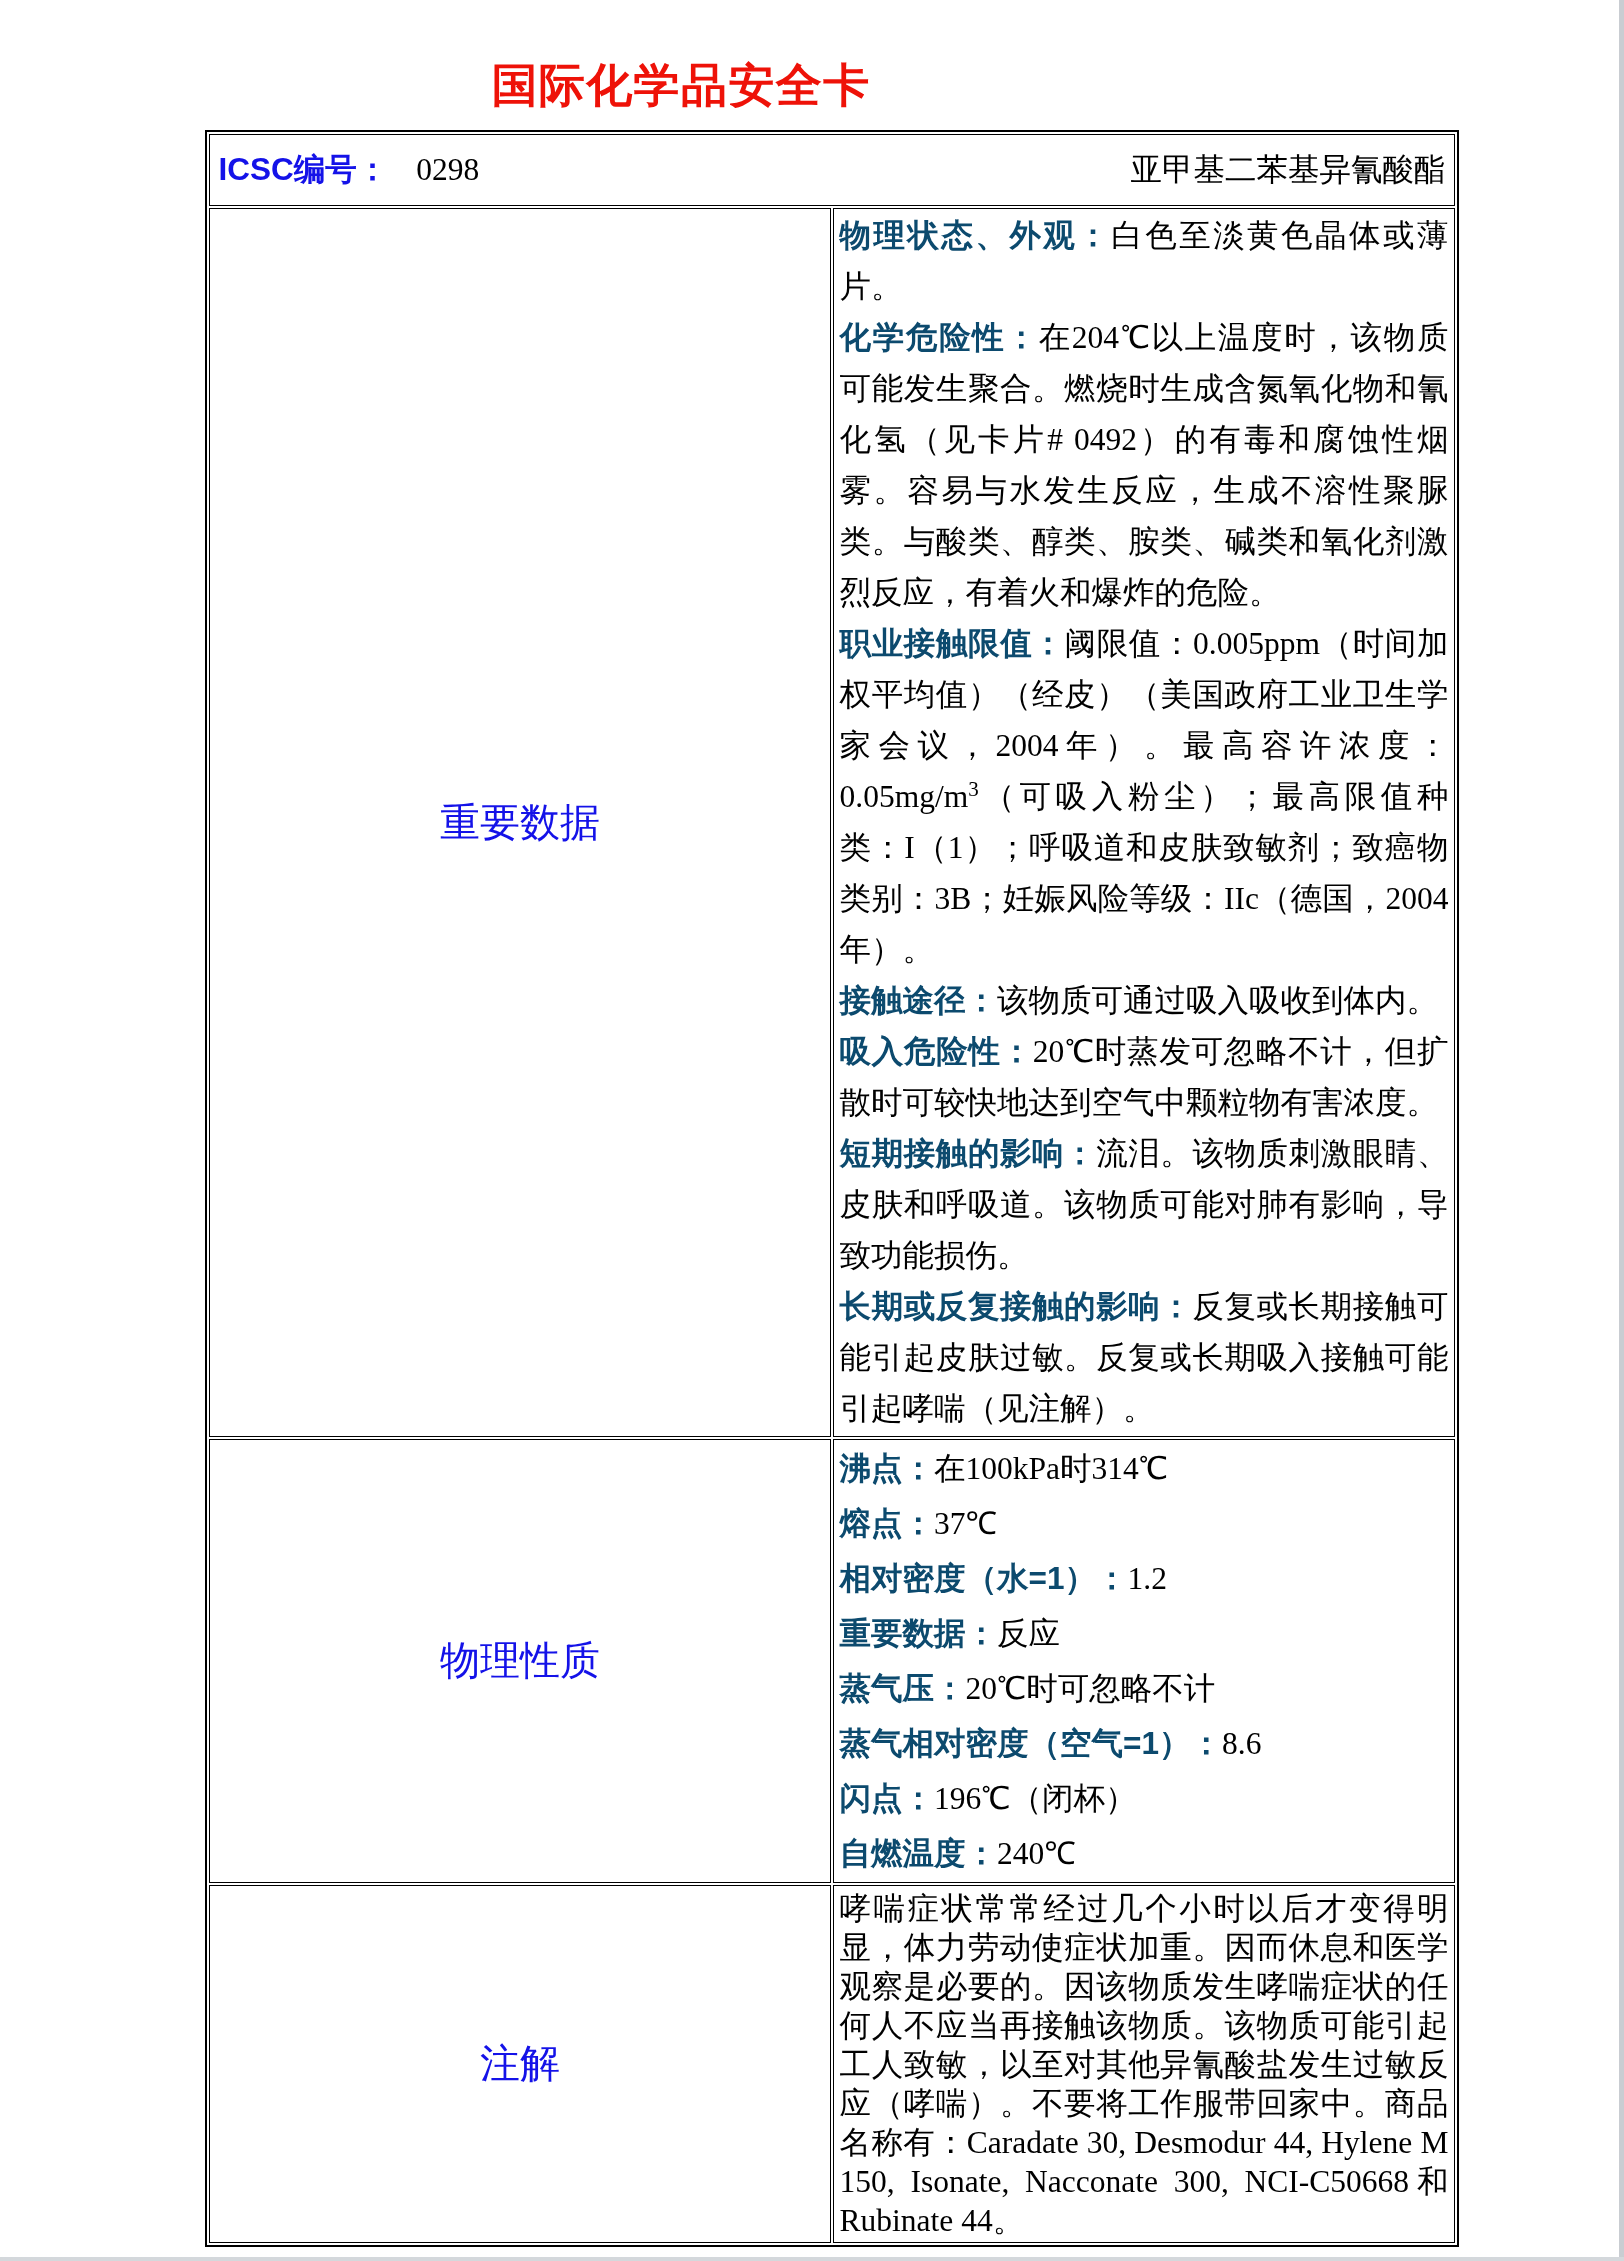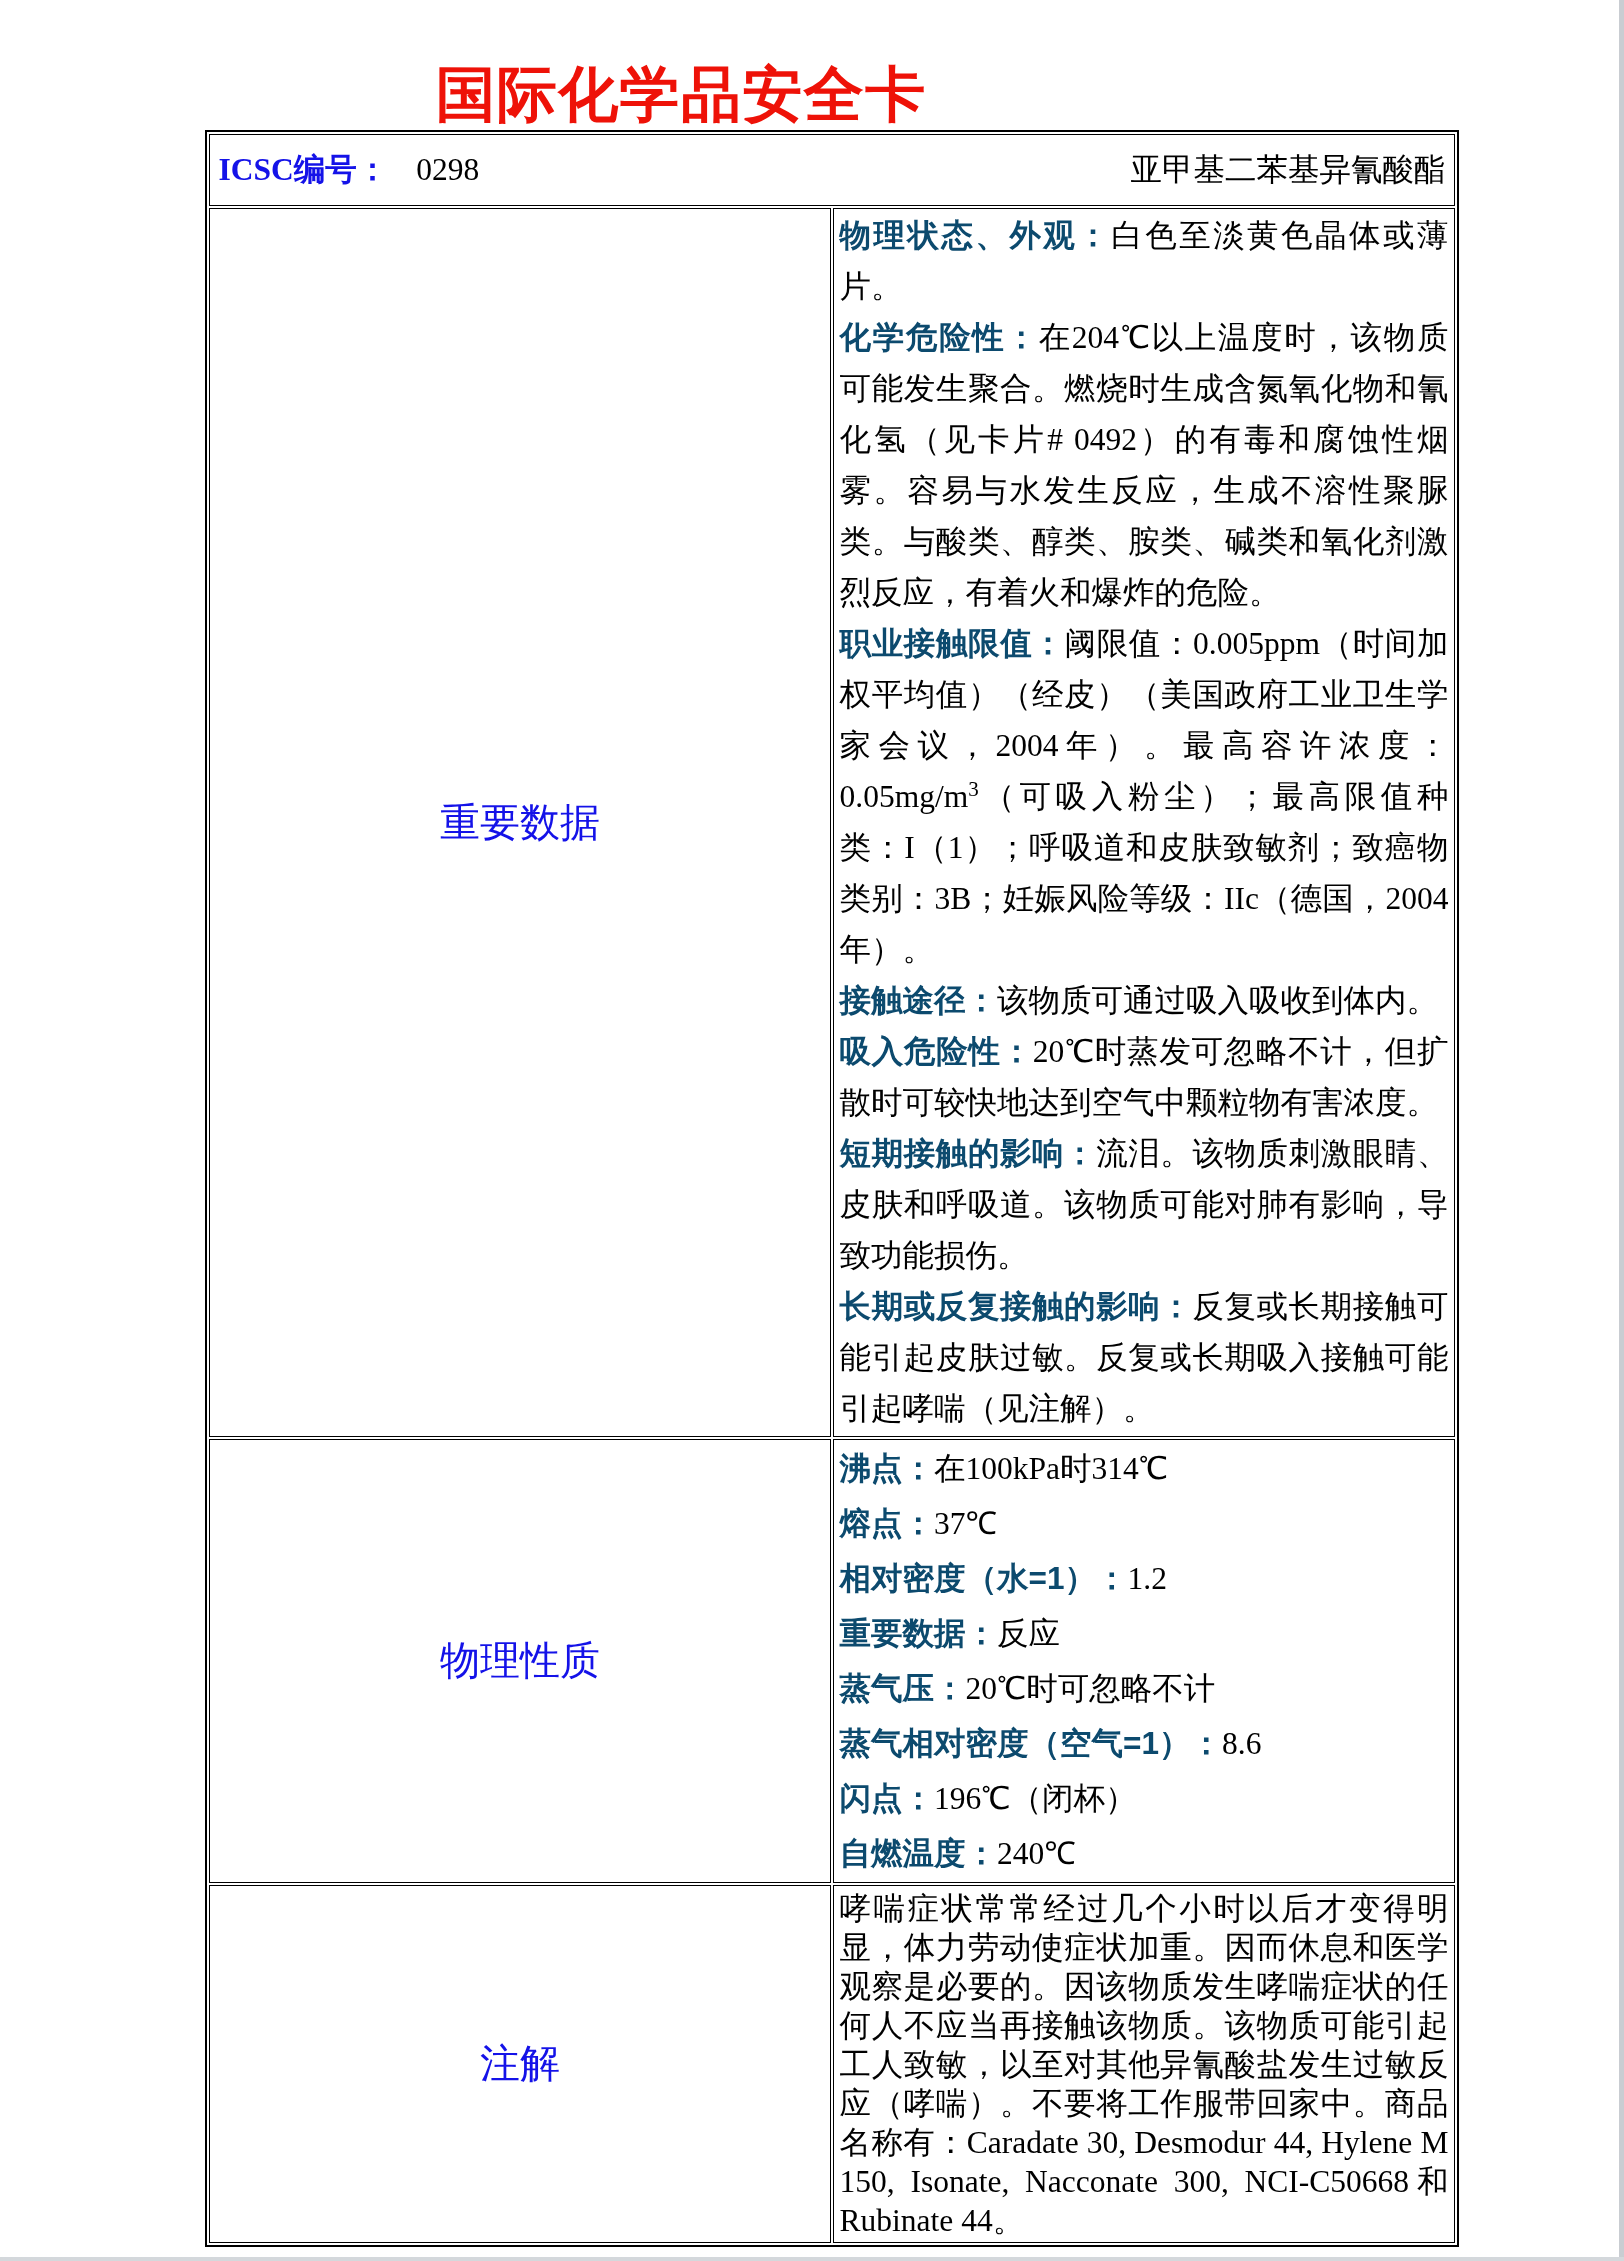--- a/index.html
+++ b/index.html
@@ -5,39 +5,39 @@
   html,body{margin:0;padding:0;}
   body{
     width:1624px;height:2261px;background:#ffffff;position:relative;overflow:hidden;
     font-family:"Liberation Serif", serif;color:#000;
   }
   .scan-edge-right{position:absolute;right:0;top:0;width:4.9px;height:100%;background:#c9cdd2;}
   .scan-edge-bottom{position:absolute;left:0;bottom:0;width:100%;height:4.2px;background:#d4d8dc;}
 
   .page-title{
     position:absolute;left:0;top:55px;width:1362px;margin:0;
-    text-align:center;color:#ee1208;font-size:60px;font-weight:bold;
+    text-align:center;color:#ee1208;font-size:46px;font-weight:bold;
     font-family:"Liberation Serif", serif;letter-spacing:1.4px;
   }
 
   table.card{
     position:absolute;left:205px;top:130px;width:1254px;
     border-collapse:separate;border-spacing:2.1px;
     border:2.8px solid #000;background:#fff;table-layout:fixed;
   }
   td{border:1.4px solid #000;background:#fff;vertical-align:middle;padding:1.4px 5.6px;}
   td.side{
     width:153px;text-align:center;color:#1412e8;
     font-family:"Liberation Sans", sans-serif;font-size:40px;padding:1.4px 2.8px;
   }
   td.content{font-size:31.5px;}
 
   .hdr-row td{height:67px;font-size:31.5px;}
   .hdr-flex{display:flex;justify-content:space-between;align-items:center;padding:0 2.8px;}
-  .lbl-blue{color:#1412e8;font-family:Liberation Serif, serif;font-weight:bold;}
+  .lbl-blue{color:#1412e8;font-family:Liberation Sans, sans-serif;font-weight:bold;}
   .hdr-num{margin-left:28px;}
 
   td.imp{height:762px;vertical-align:top;}
   td.imp p{margin:0;line-height:51px;text-align:justify;}
   .plbl{color:#0c4a6e;font-family:"Liberation Sans", sans-serif;font-weight:bold;}
   sup{font-size:21px;line-height:0;}
 
   td.phys{height:409px;vertical-align:top;}
   td.phys p{margin:0;line-height:54px;}
 

